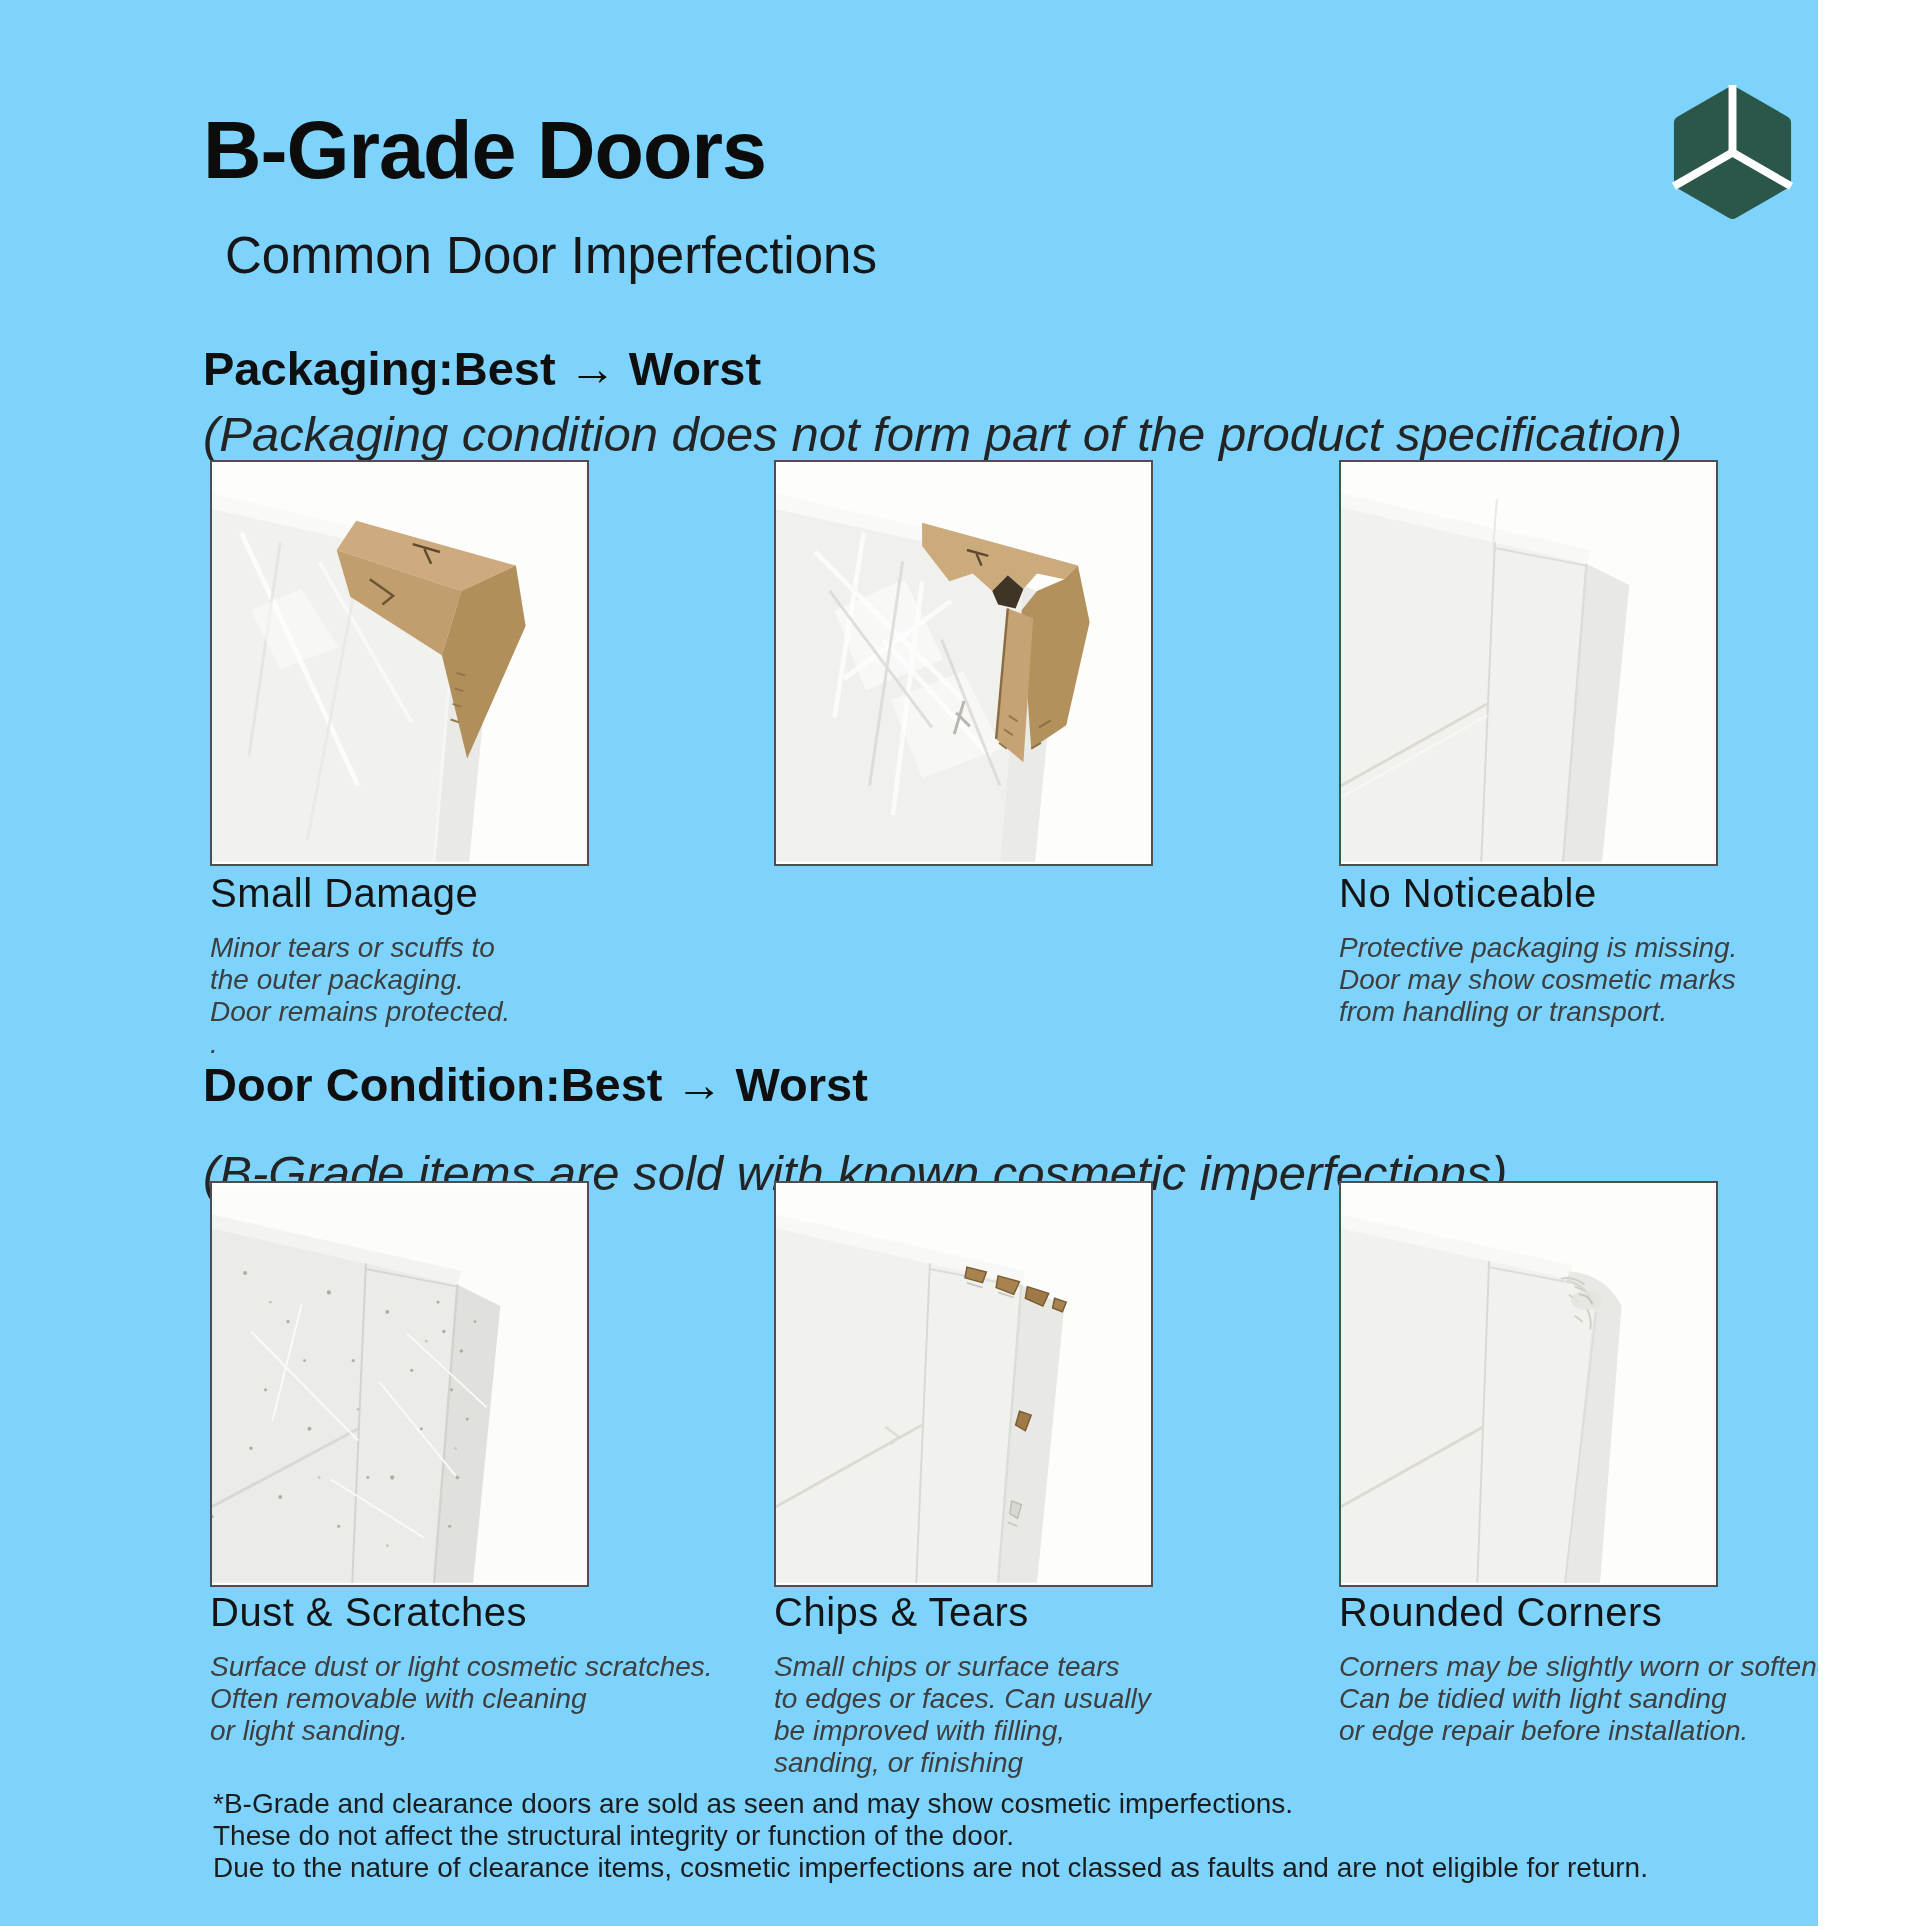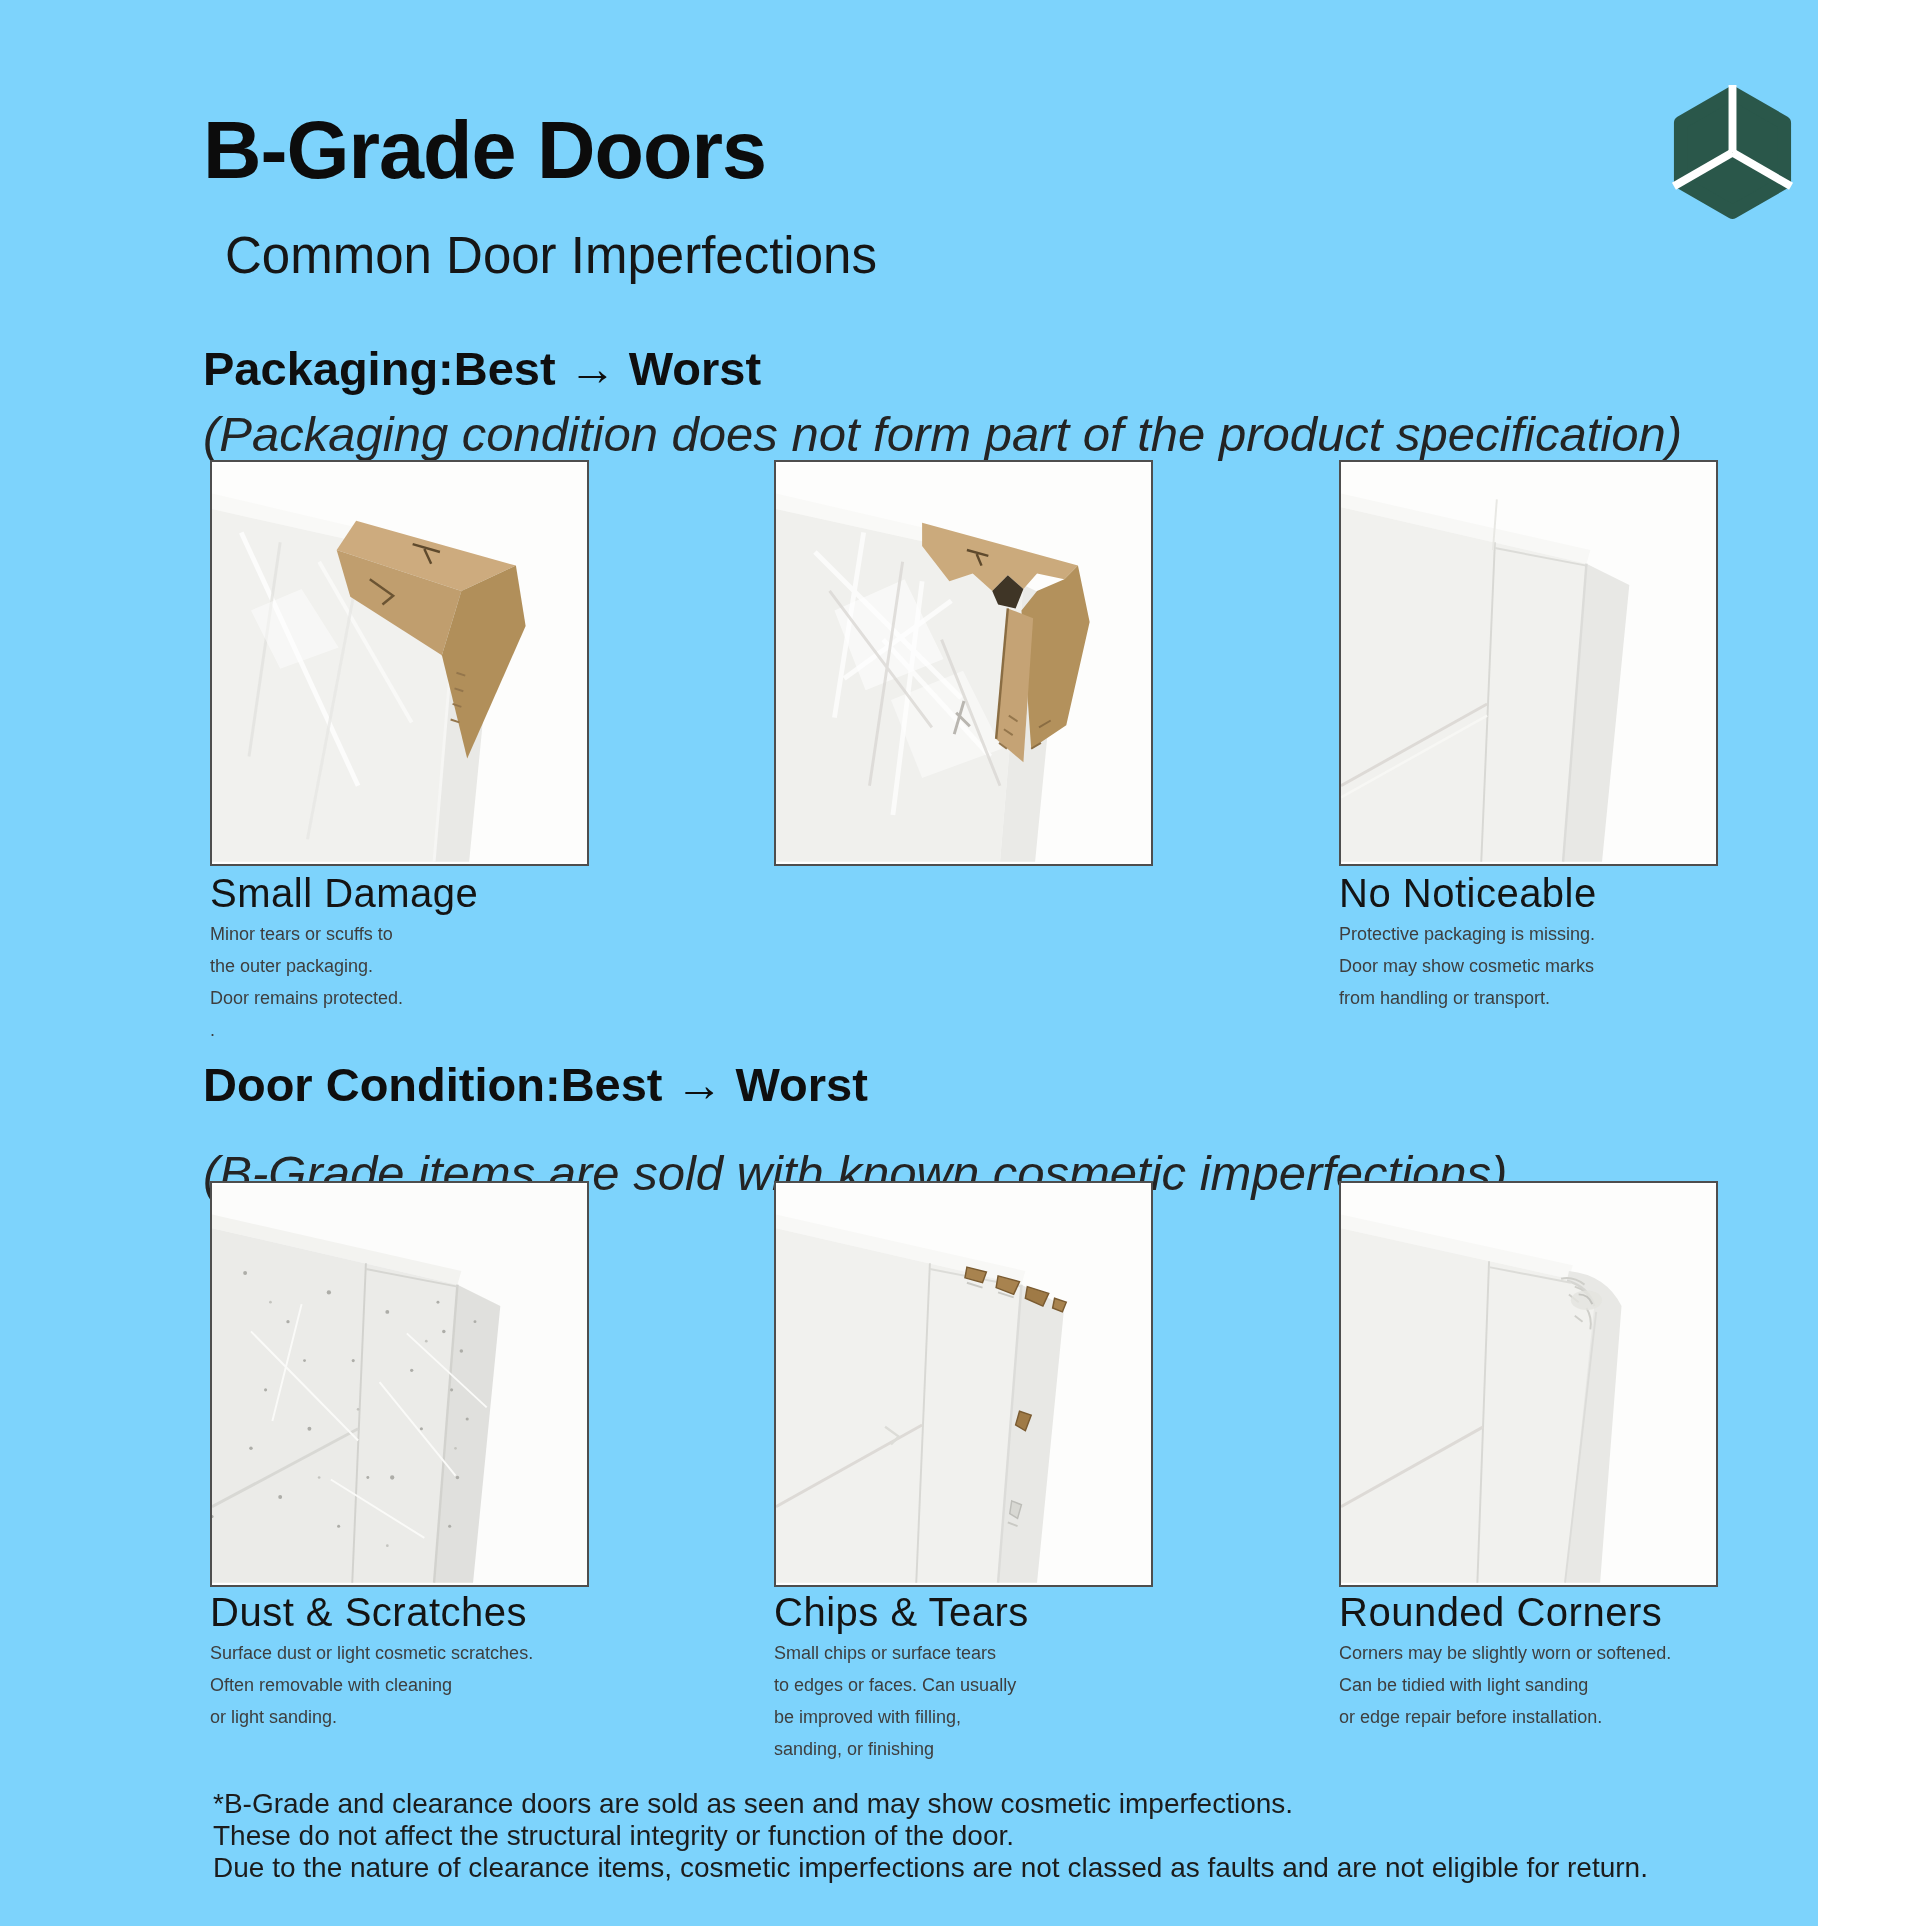--- a/index.html
+++ b/index.html
@@ -14,21 +14,21 @@
   .sec-heading{position:absolute;left:203px;font-size:47px;color:#0f0f0f;white-space:nowrap;}
   .h-label{font-weight:800;}
   .h-rest{font-weight:600;}
   .sec-note{position:absolute;left:203px;font-size:49px;font-style:italic;font-weight:400;
             color:#242424;white-space:nowrap;}
   .photo{position:absolute;width:379px;height:406px;border:2px solid #4e4e4e;
          background:#ffffff;box-sizing:border-box;}
   .photo svg{display:block;width:100%;height:100%;}
   .caption{position:absolute;width:546px;}
   .cap-title{font-size:40px;font-weight:400;letter-spacing:0.5px;color:#141414;white-space:nowrap;}
-  .cap-desc{margin-top:2px;font-size:18px;color:#3e3e3e;line-height:32px;}
+  .cap-desc{margin-top:16px;font-size:28px;font-style:italic;color:#3e3e3e;line-height:32px;}
   .dline{display:block;white-space:nowrap;}
   .footer{position:absolute;left:213px;top:1788px;font-size:28px;line-height:32px;
           font-weight:500;color:#1c1c1c;}
   .fline{display:block;white-space:nowrap;}
 </style>
 </head>
 <body>
 
 <div class="canvas">
 

